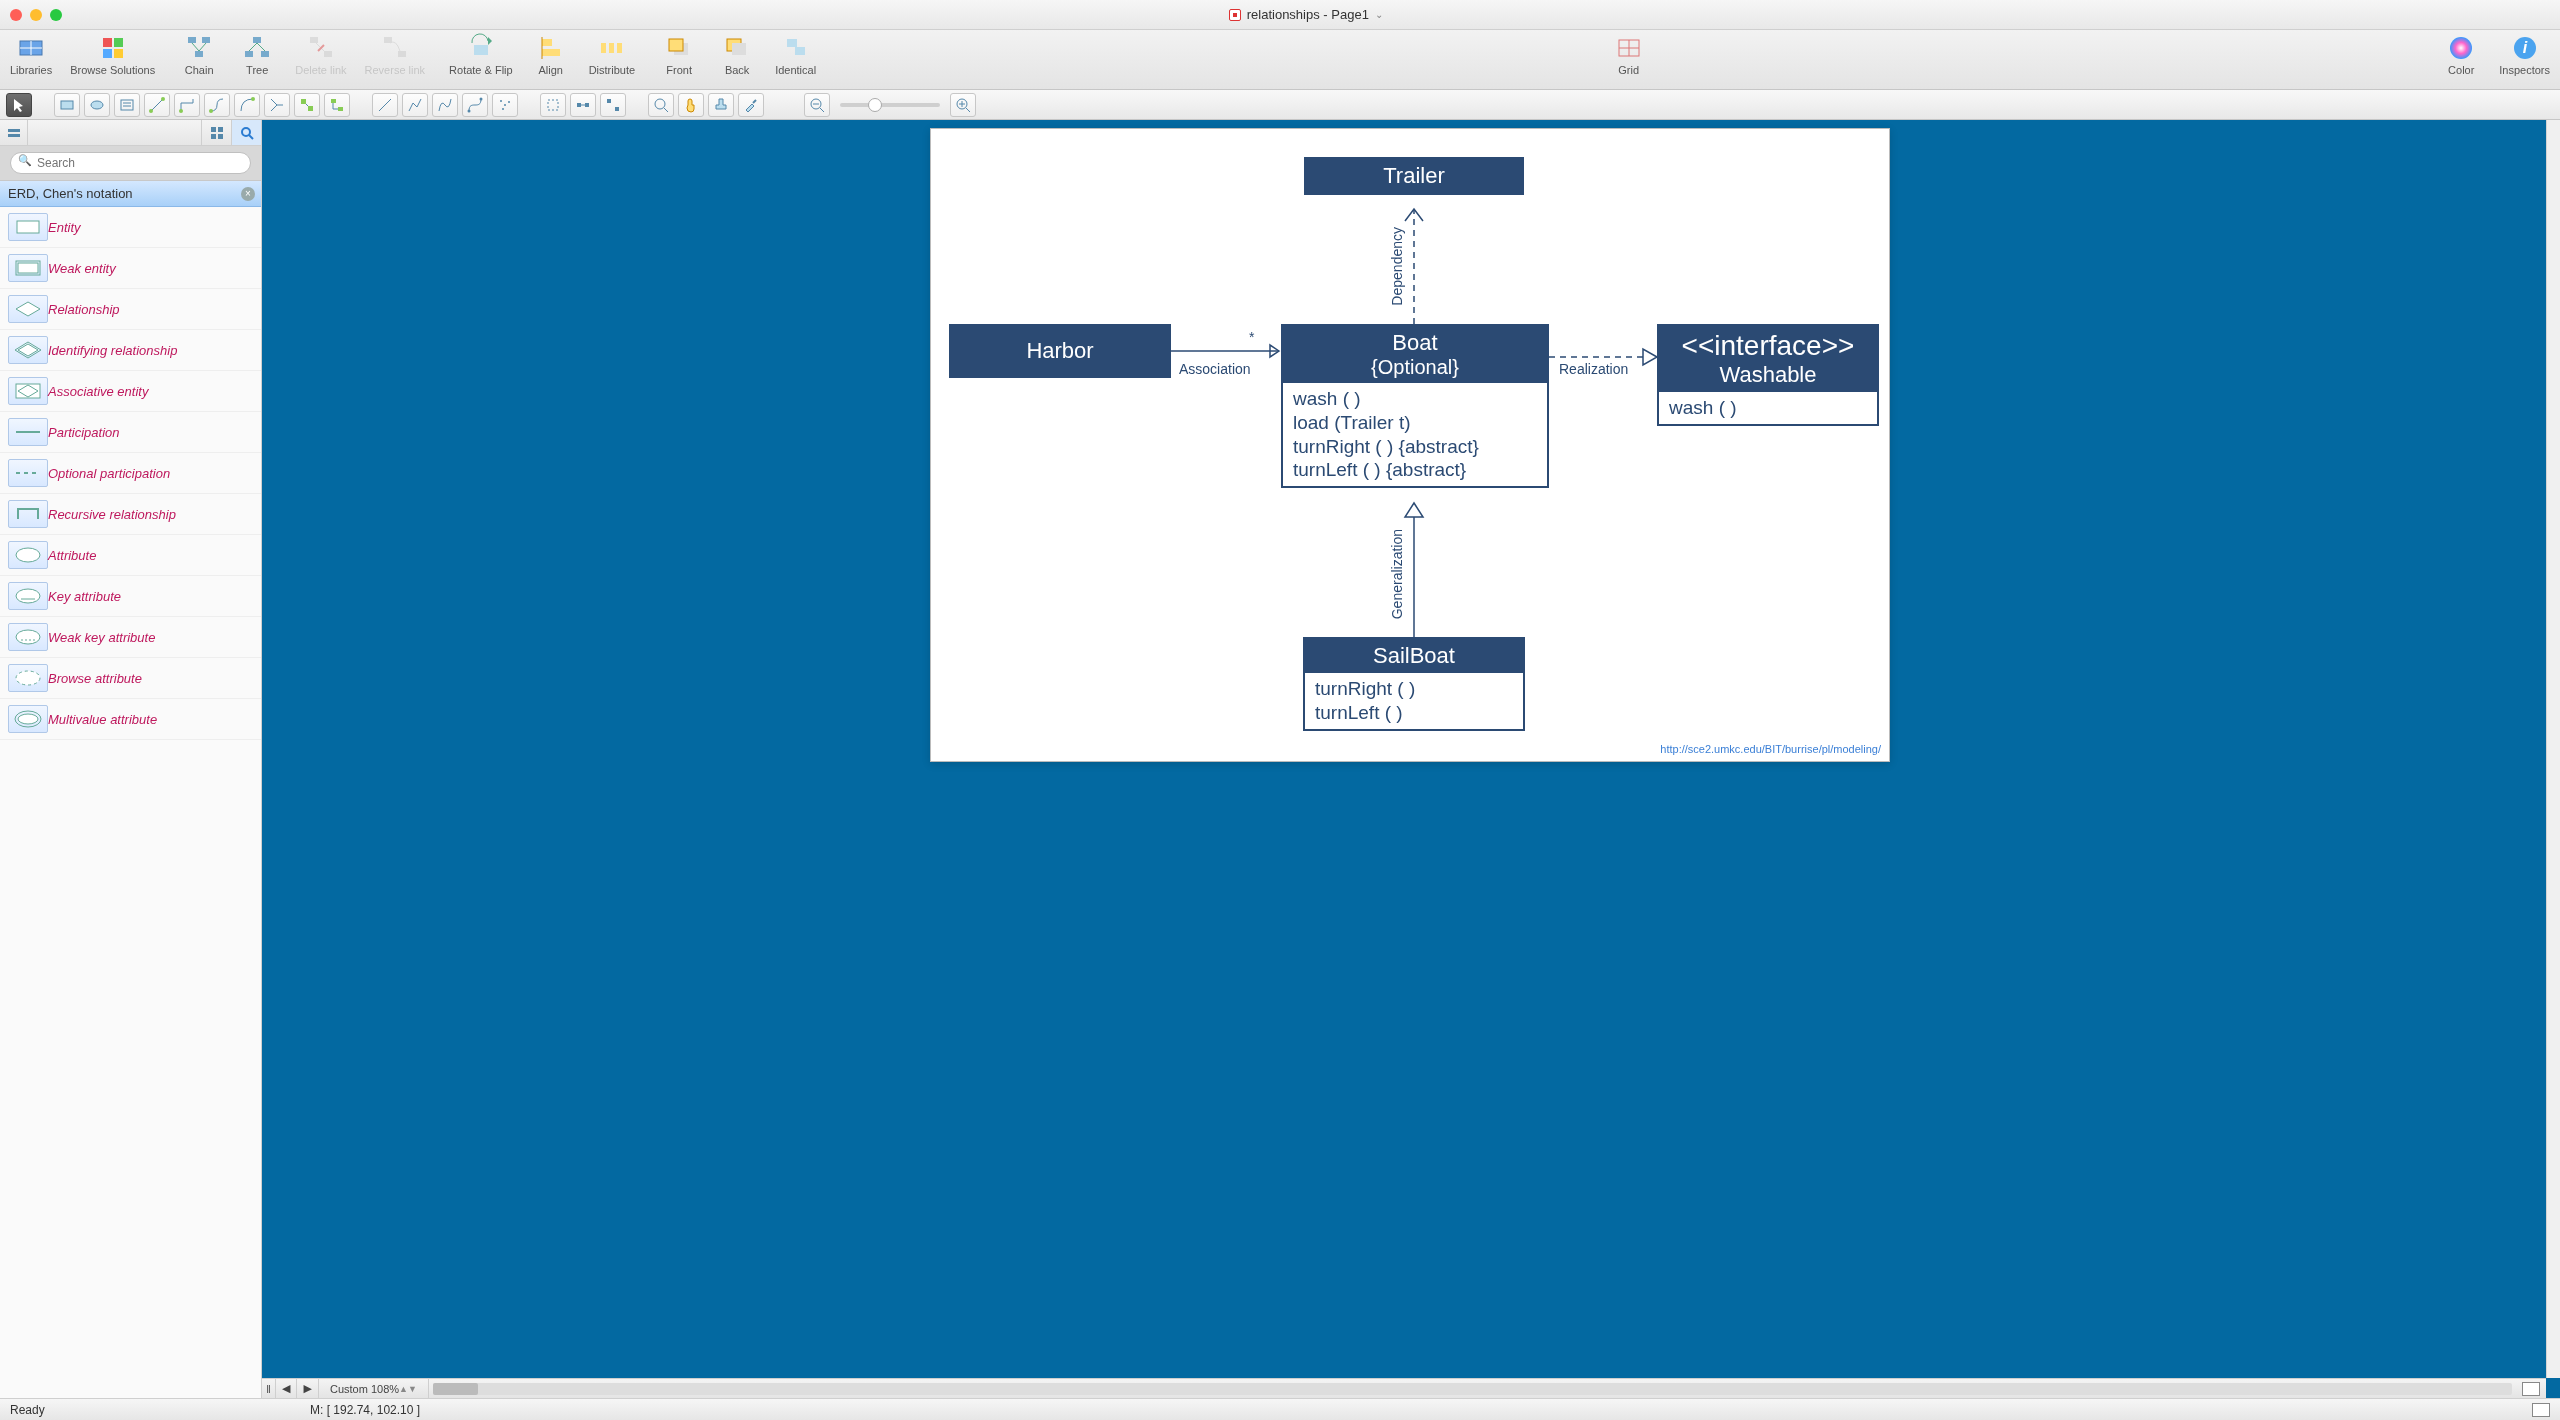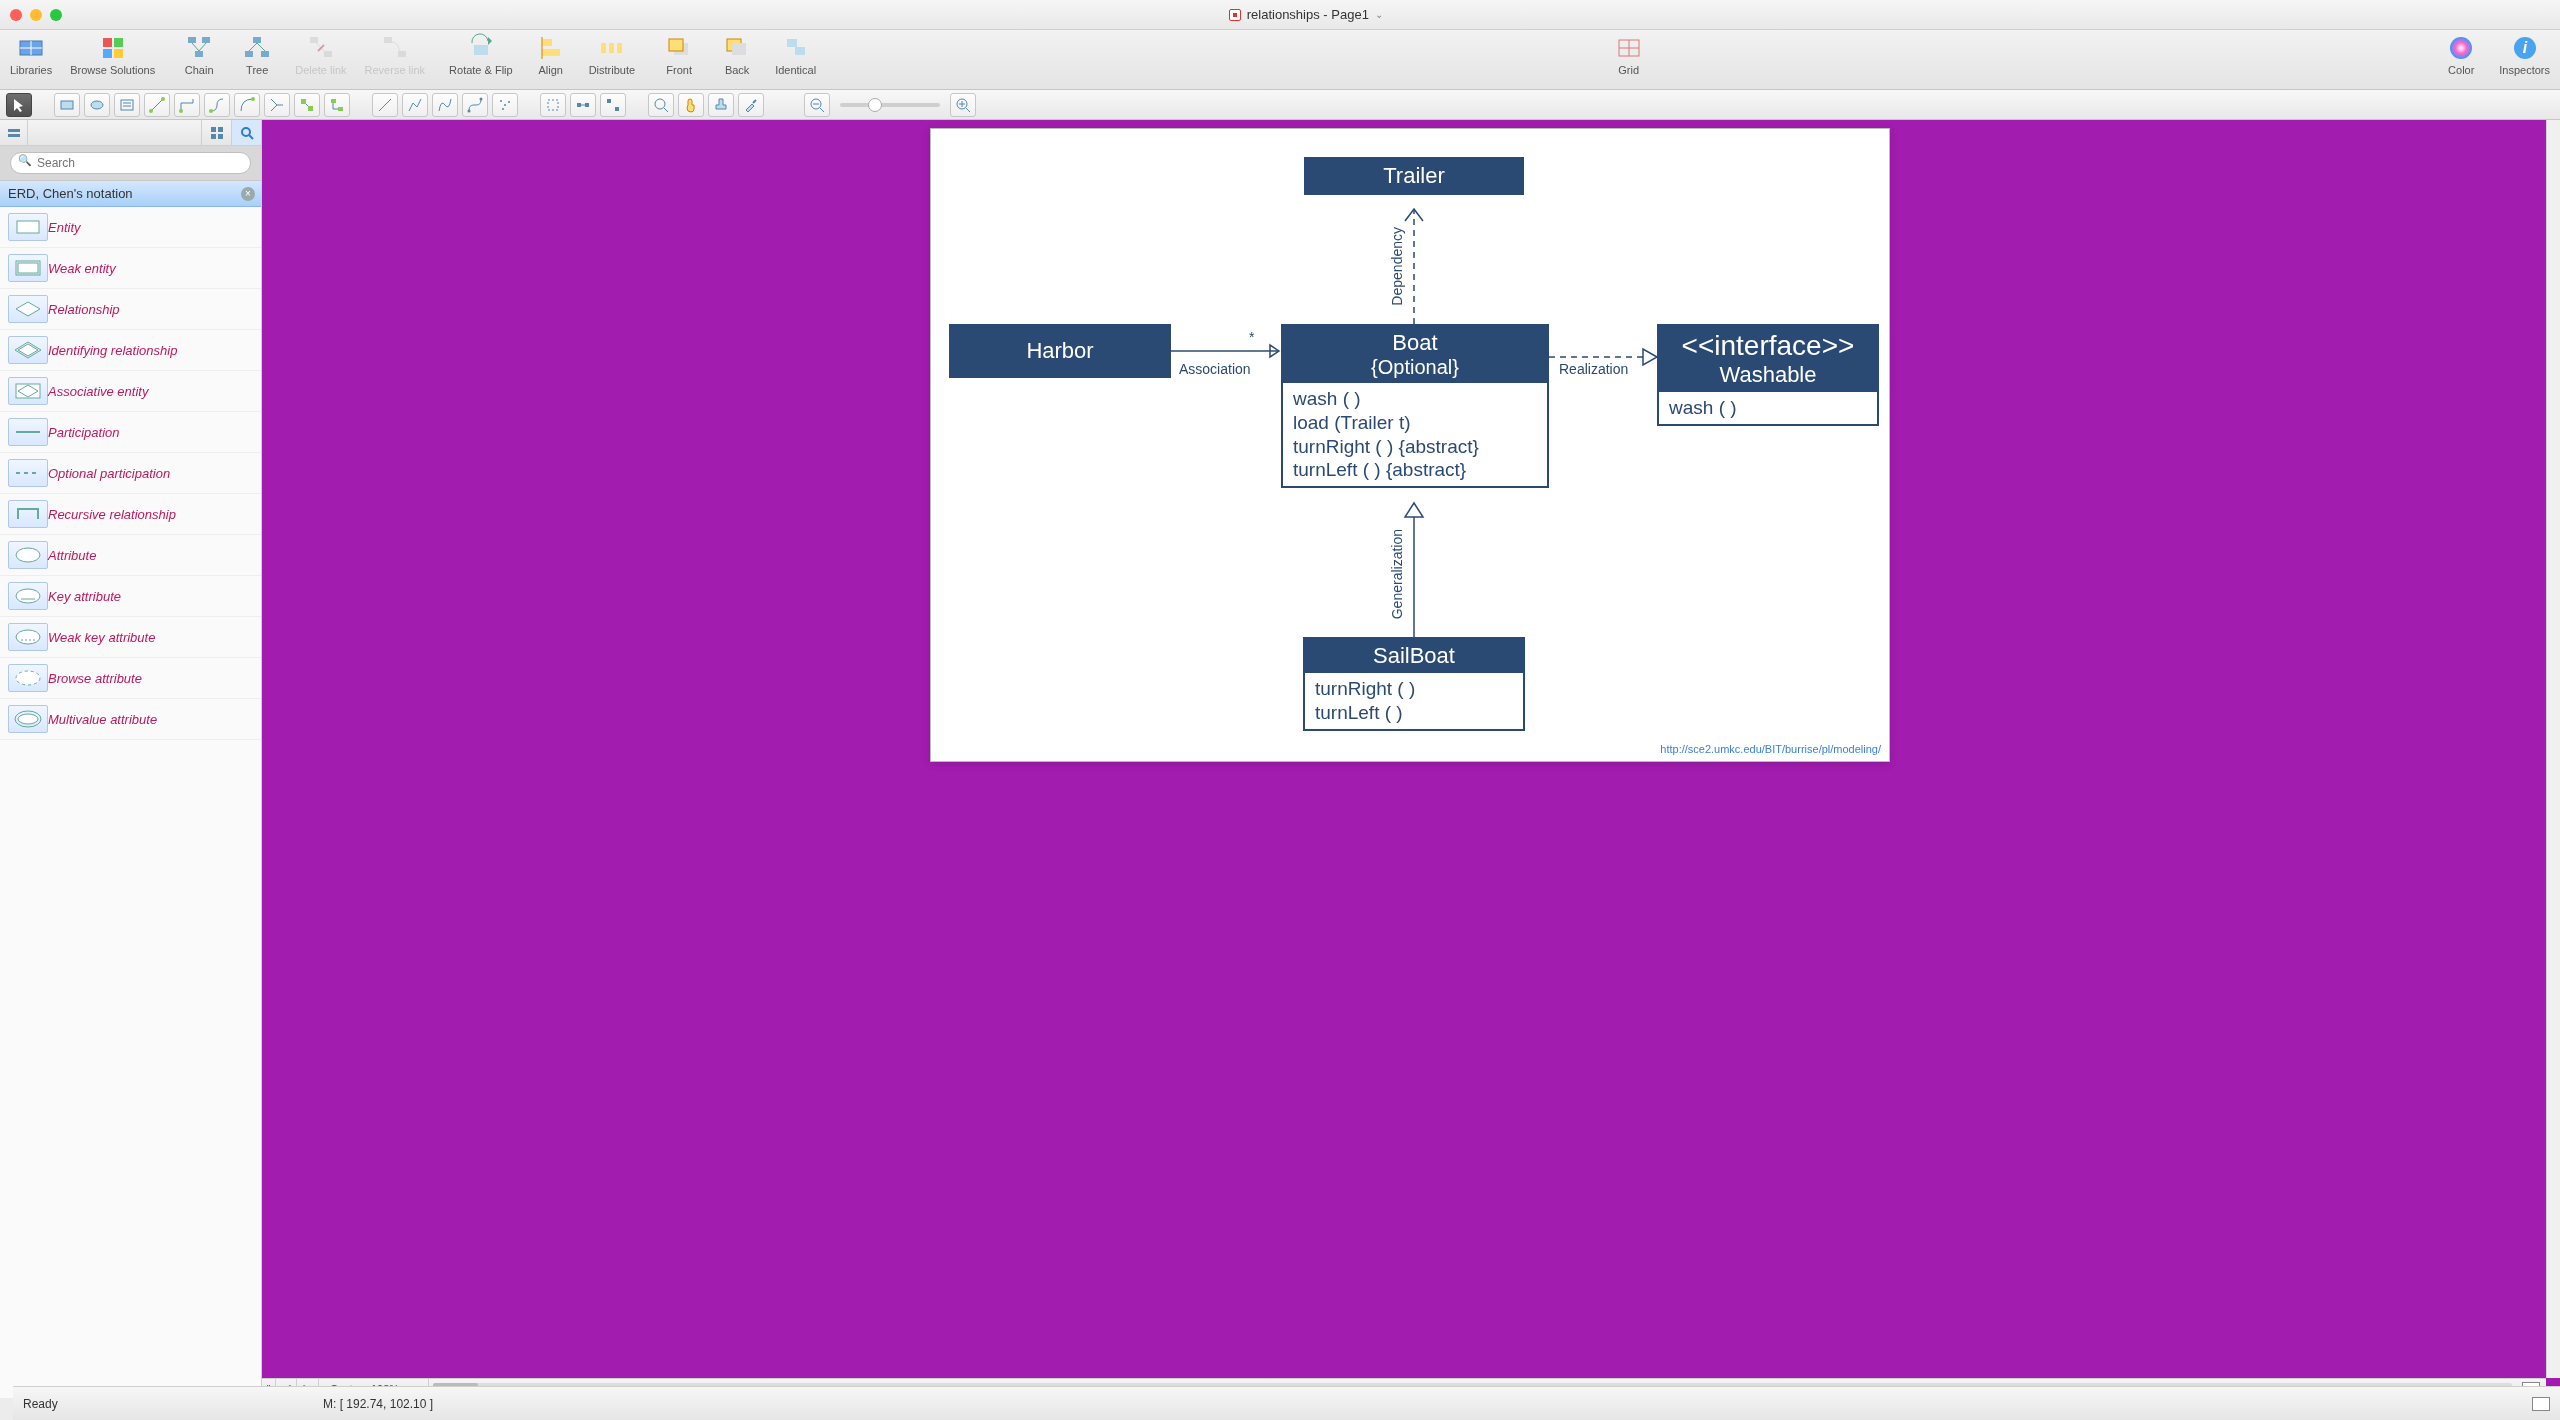--- a/index.html
+++ b/index.html
@@ -47,39 +47,39 @@
 .search-ico{ position:relative;}
 .search-ico::before{content:"🔍"; position:absolute; left:18px; top:8px; font-size:11px; color:#999;}
 .side-header{ height:26px; background:linear-gradient(#d4e8ff,#a8d0f8); border-bottom:1px solid #8ab8e8; display:flex; align-items:center; padding:0 8px; font-size:13px; color:#333; position:relative;}
 .side-header-x{ position:absolute; right:6px; width:14px; height:14px; border-radius:50%; background:#9aa; color:#fff; font-size:10px; display:flex; align-items:center; justify-content:center;}
 .shape-list{ flex:1; overflow:auto;}
 .shape-item{ height:41px; display:flex; align-items:center; gap:0; padding:0 8px; border-bottom:1px solid #eee; font-size:13px; color:#be185d; cursor:pointer;font-style:italic;}
 .shape-thumb{ width:40px; height:28px; background:linear-gradient(#f0f6ff,#d8e8ff); border:1px solid #b0c8e8; border-radius:2px; display:flex; align-items:center; justify-content:center;}
 .shape-thumb svg{width:30px;height:20px;}
 
 
-.canvas-wrap{ flex:1; position:relative; background:#a21caf; overflow:hidden;}
+.canvas-wrap{ flex:1; position:relative; background:#0369a1; overflow:hidden;}
 .canvas-scroll{ position:absolute; top:0; left:12px; right:14px; bottom:20px; overflow:auto;}
 .page{ position:relative; margin:8px auto 0 auto; width:960px; height:634px; background:#fff; border:1px solid #bbb; box-shadow:0 2px 8px rgba(0,0,0,0.15);}
 .vscrollbar{ position:absolute; top:0; right:0; bottom:20px; width:14px; background:#f0f0f0; border-left:1px solid #d4d4d4;}
 .hscrollbar{ position:absolute; left:0; right:14px; bottom:0; height:20px; background:linear-gradient(#f4f4f4,#e4e4e4); border-top:1px solid #cfcfcf; display:flex; align-items:center; font-size:11px; color:#444;}
 .hs-cell{ border-right:1px solid #cfcfcf; height:100%; display:flex; align-items:center; justify-content:center; padding:0 6px;}
 .hs-slider{ flex:1; background:#ddd; height:12px; margin:0 4px; border-radius:2px; position:relative;}
 .hs-thumb{ position:absolute; left:0; top:0; bottom:0; width:45px; background:#bbb; border-radius:2px;}
 
 
 .uml-box{ position:absolute; border:2px solid #2b4a73;}
 .uml-head{ background:#2b4a73; color:#fff; display:flex; flex-direction:column; align-items:center; justify-content:center; font-size:22px; padding:4px 8px;}
 .uml-body{ background:#fff; color:#2b4a73; font-size:19px; padding:4px 10px; line-height:1.25;}
 .rel-label{ position:absolute; font-size:14px; color:#2b4a73;}
 .vert-label{ writing-mode:vertical-rl; transform:rotate(180deg);}
 .link-url{ position:absolute; right:8px; bottom:6px; font-size:11px; color:#3a7fd6; }
 
 
-.statusbar{ position:absolute; left:0; right:0; bottom:0; height:34px; background:linear-gradient(#f6f6f6,#e6e6e6); border-top:1px solid #cfcfcf; display:flex; align-items:center; font-size:12px; color:#333; padding:0 10px;margin-left:13px;}
+.statusbar{ position:absolute; left:0; right:0; bottom:0; height:22px; background:linear-gradient(#f6f6f6,#e6e6e6); border-top:1px solid #cfcfcf; display:flex; align-items:center; font-size:12px; color:#333; padding:0 10px;}
 .status-left{ width:300px;}
 .status-center{ flex:1; }
 .status-right{ width:40px; display:flex; justify-content:flex-end;}
 .corner-ico{ width:18px;height:14px;border:1px solid #888; background:#fff;}
 
 svg{overflow:visible;}
 </style>
 </head>
 <body>
 

